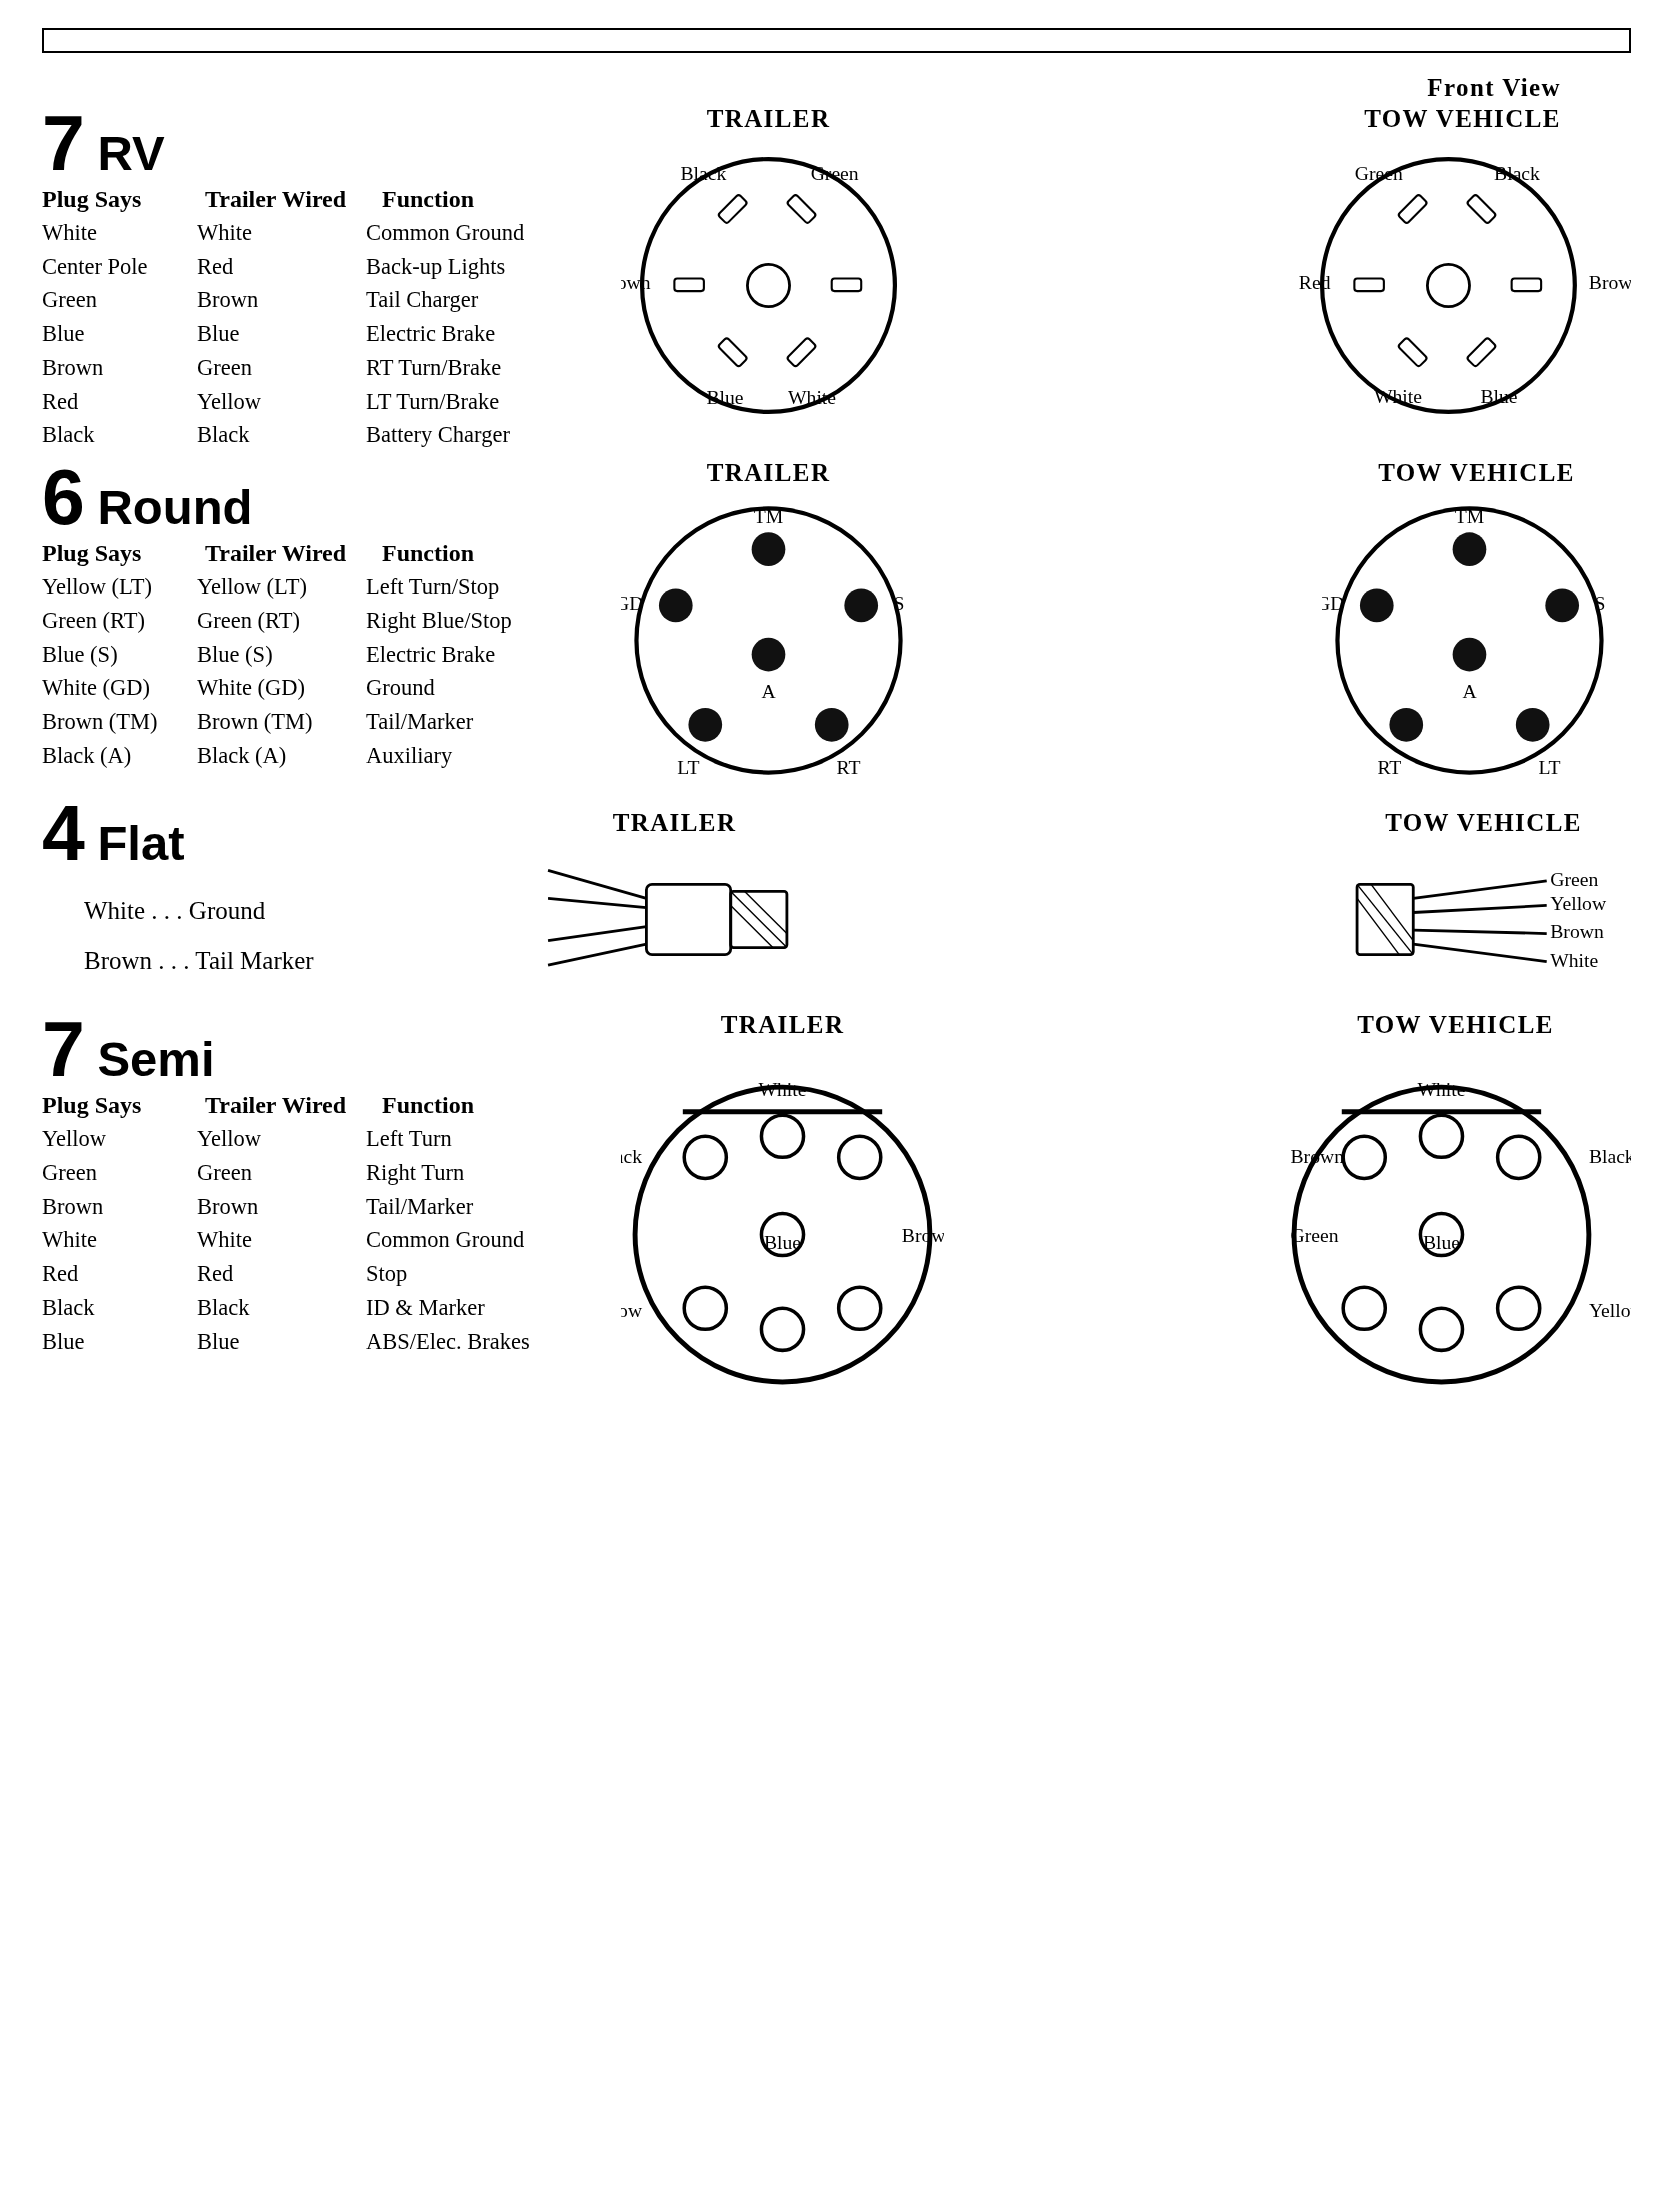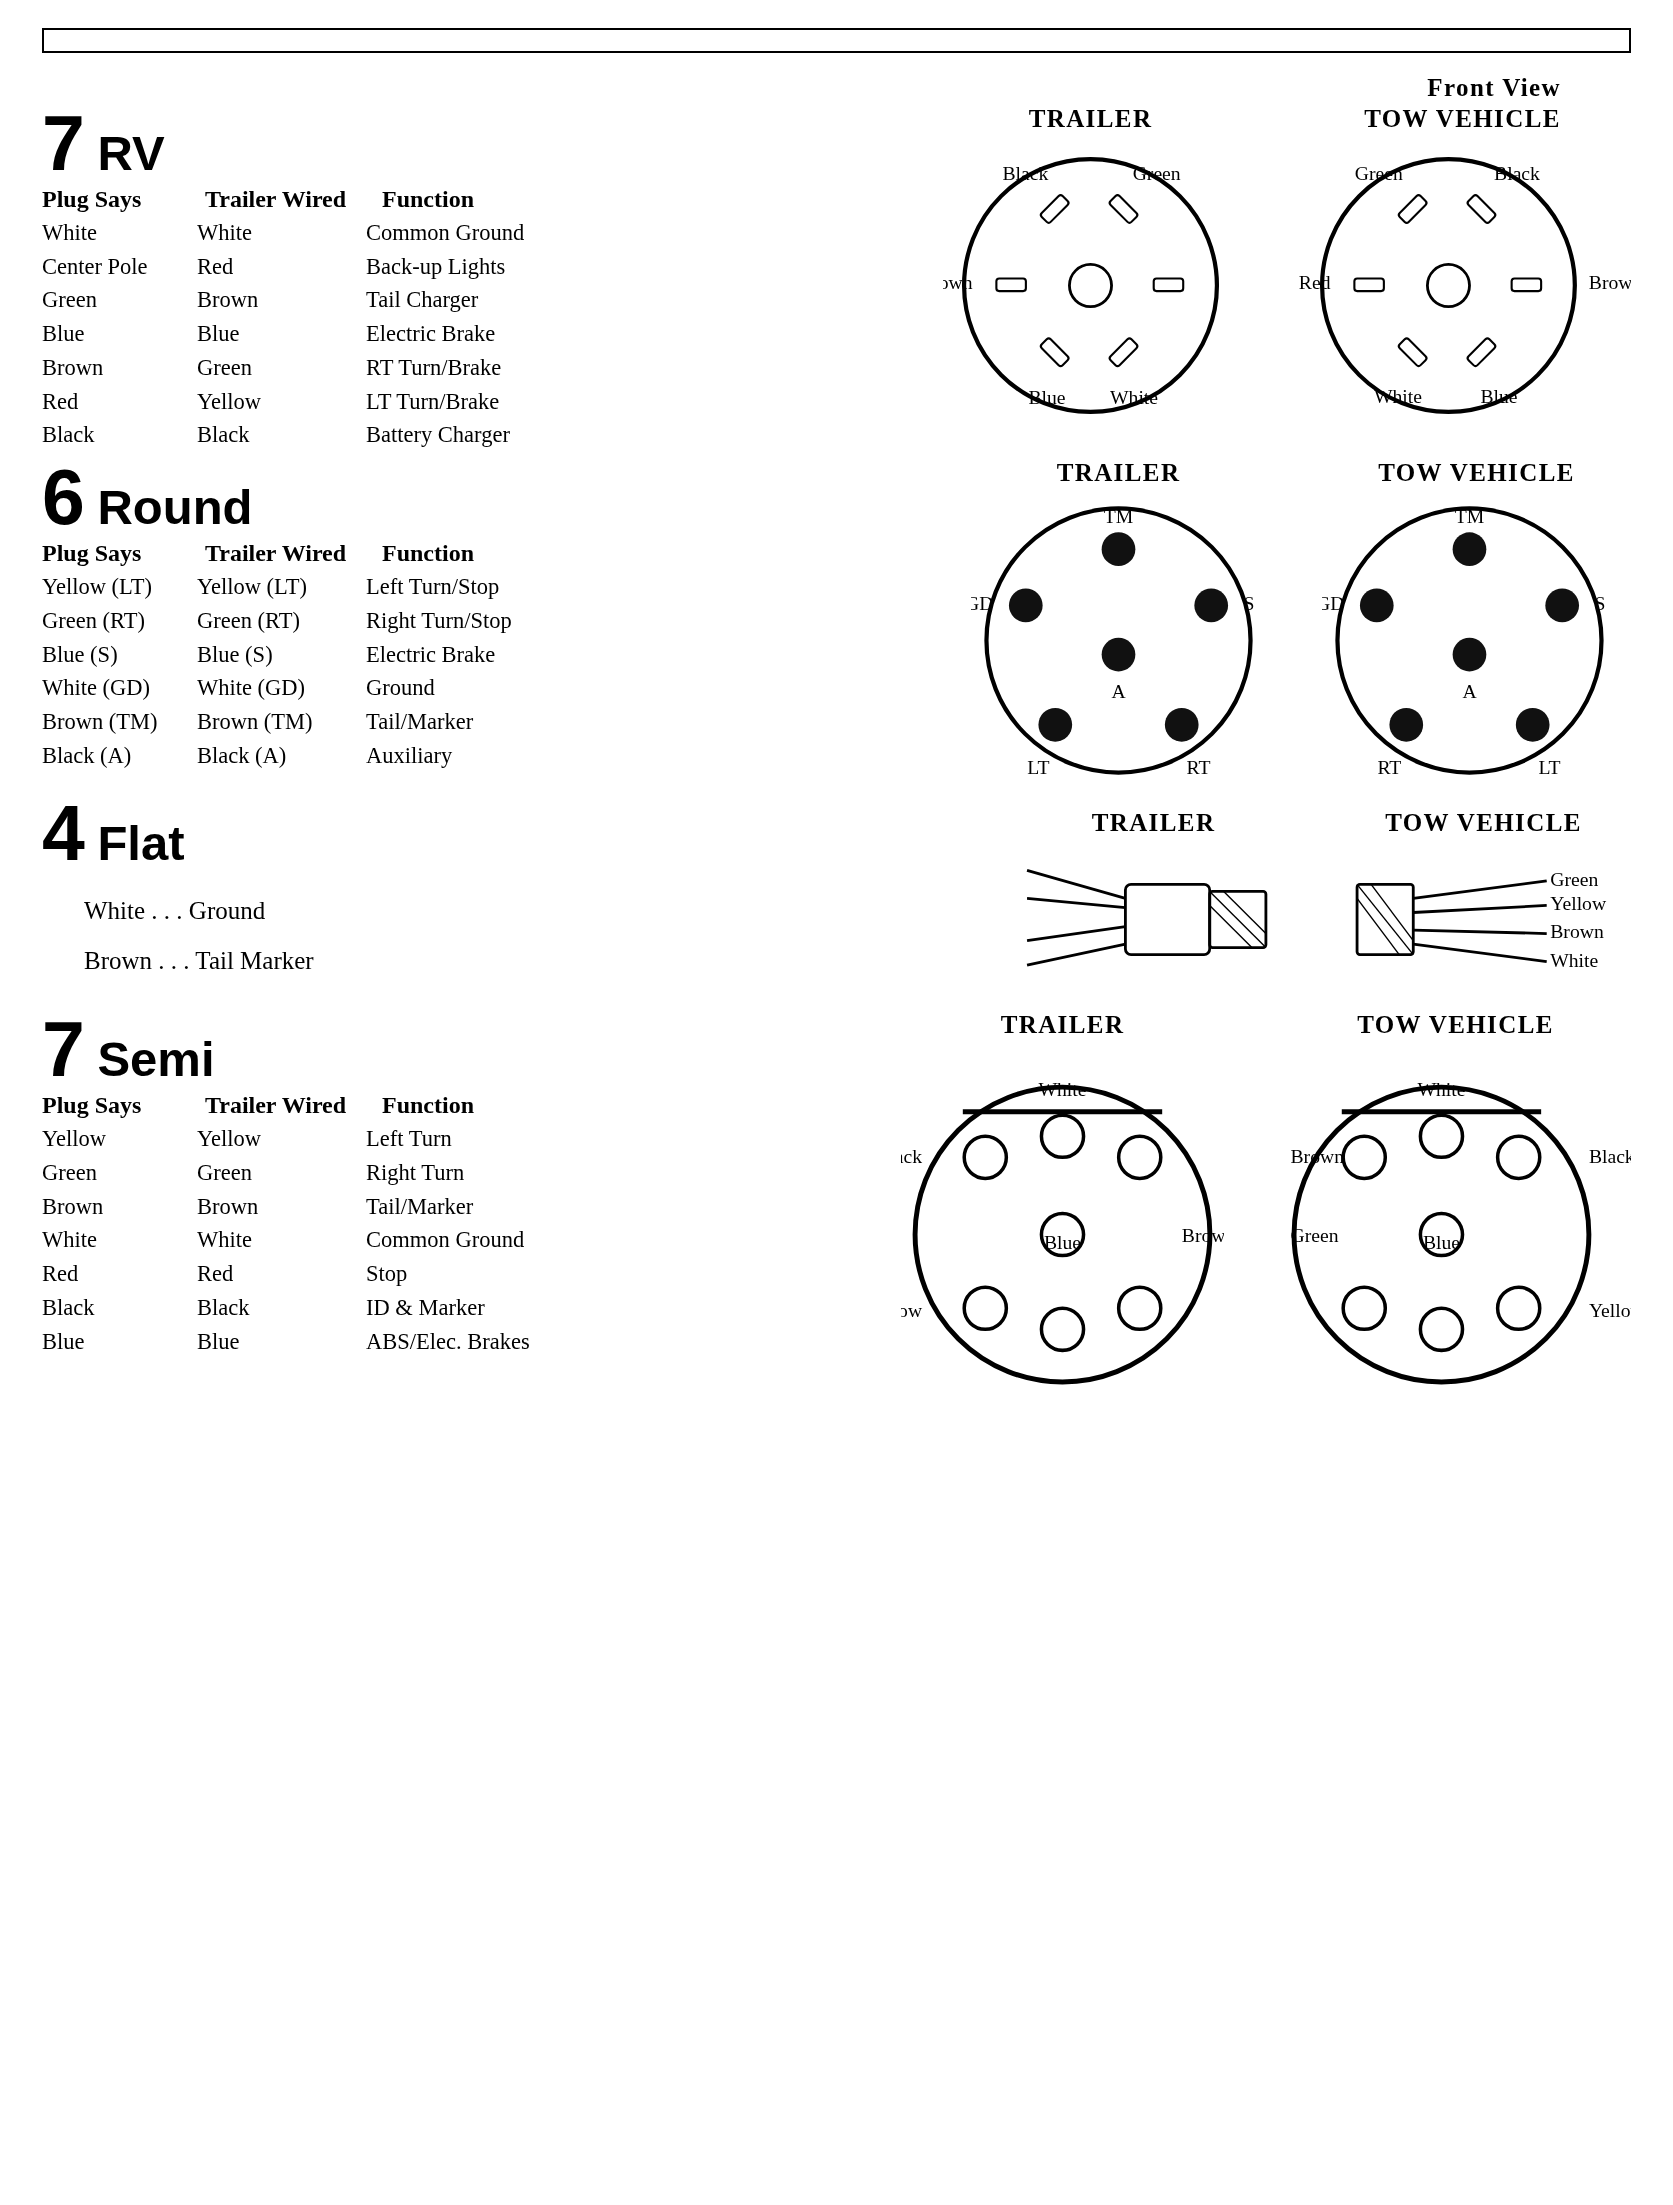--- a/index.html
+++ b/index.html
@@ -99,21 +99,21 @@
       gap: 0;
       line-height: 1.5;
     }
     .cell-plug { width: 155px; font-size: 22.5px; }
     .cell-wired { width: 169px; font-size: 22.5px; }
     .cell-func { width: 239px; font-size: 22.5px; }
 
     
     .diagrams-row {
       display: flex;
-      justify-content: flex-end;
+      justify-content: space-between;
       gap: 56px;
       align-items: flex-start;
       padding-top: 0;
     }
     .diagram-block {
       text-align: center;
     }
     .diagram-label {
       font-size: 25px;
       font-weight: bold;
@@ -275,21 +275,21 @@
       </div>
       <div id="round6-rows">
           <div class="table-row">
             <span class="cell-plug">Yellow (LT)</span>
             <span class="cell-wired">Yellow (LT)</span>
             <span class="cell-func">Left Turn/Stop</span>
           </div>
           <div class="table-row">
             <span class="cell-plug">Green (RT)</span>
             <span class="cell-wired">Green (RT)</span>
-            <span class="cell-func">Right Turn/Stop</span>
+            <span class="cell-func">Right Blue/Stop</span>
           </div>
           <div class="table-row">
             <span class="cell-plug">Blue (S)</span>
             <span class="cell-wired">Blue (S)</span>
             <span class="cell-func">Electric Brake</span>
           </div>
           <div class="table-row">
             <span class="cell-plug">White (GD)</span>
             <span class="cell-wired">White (GD)</span>
             <span class="cell-func">Ground</span>

